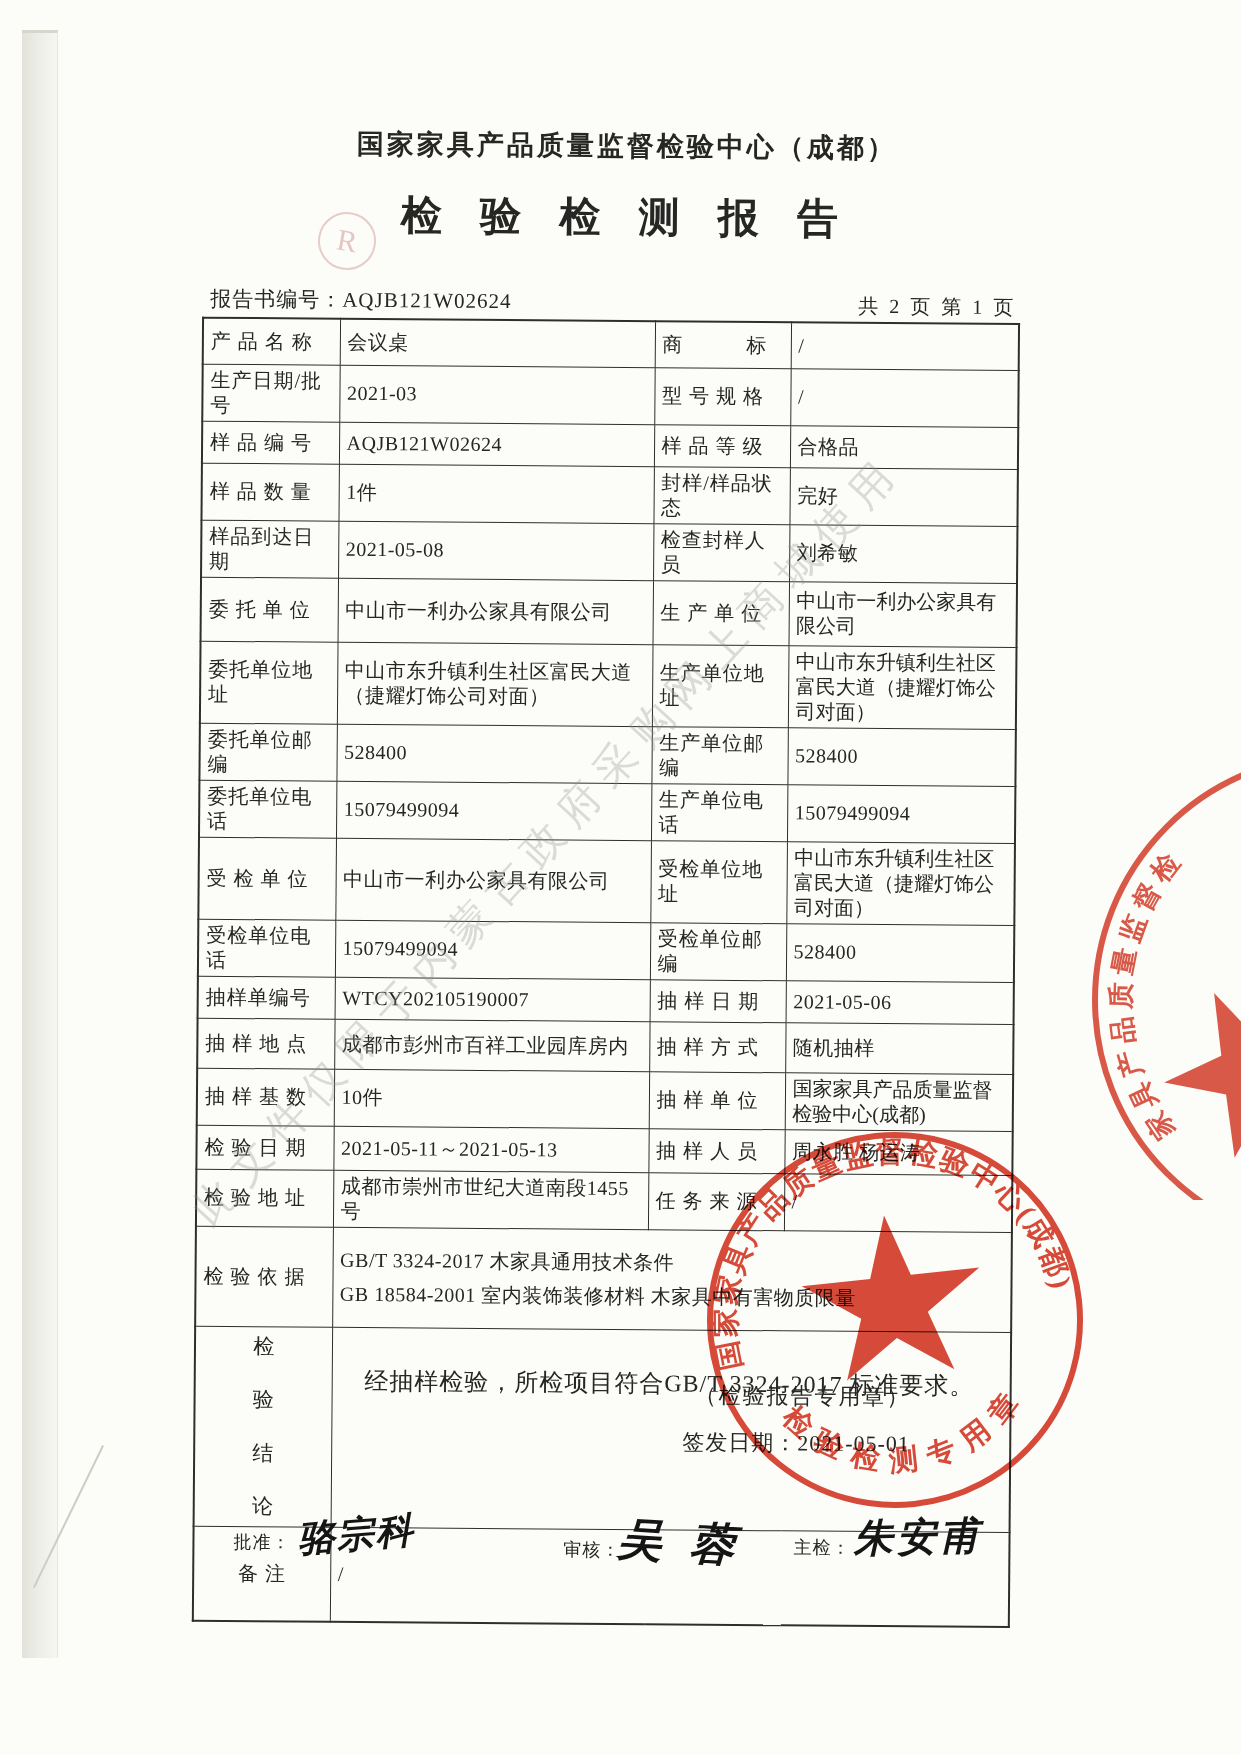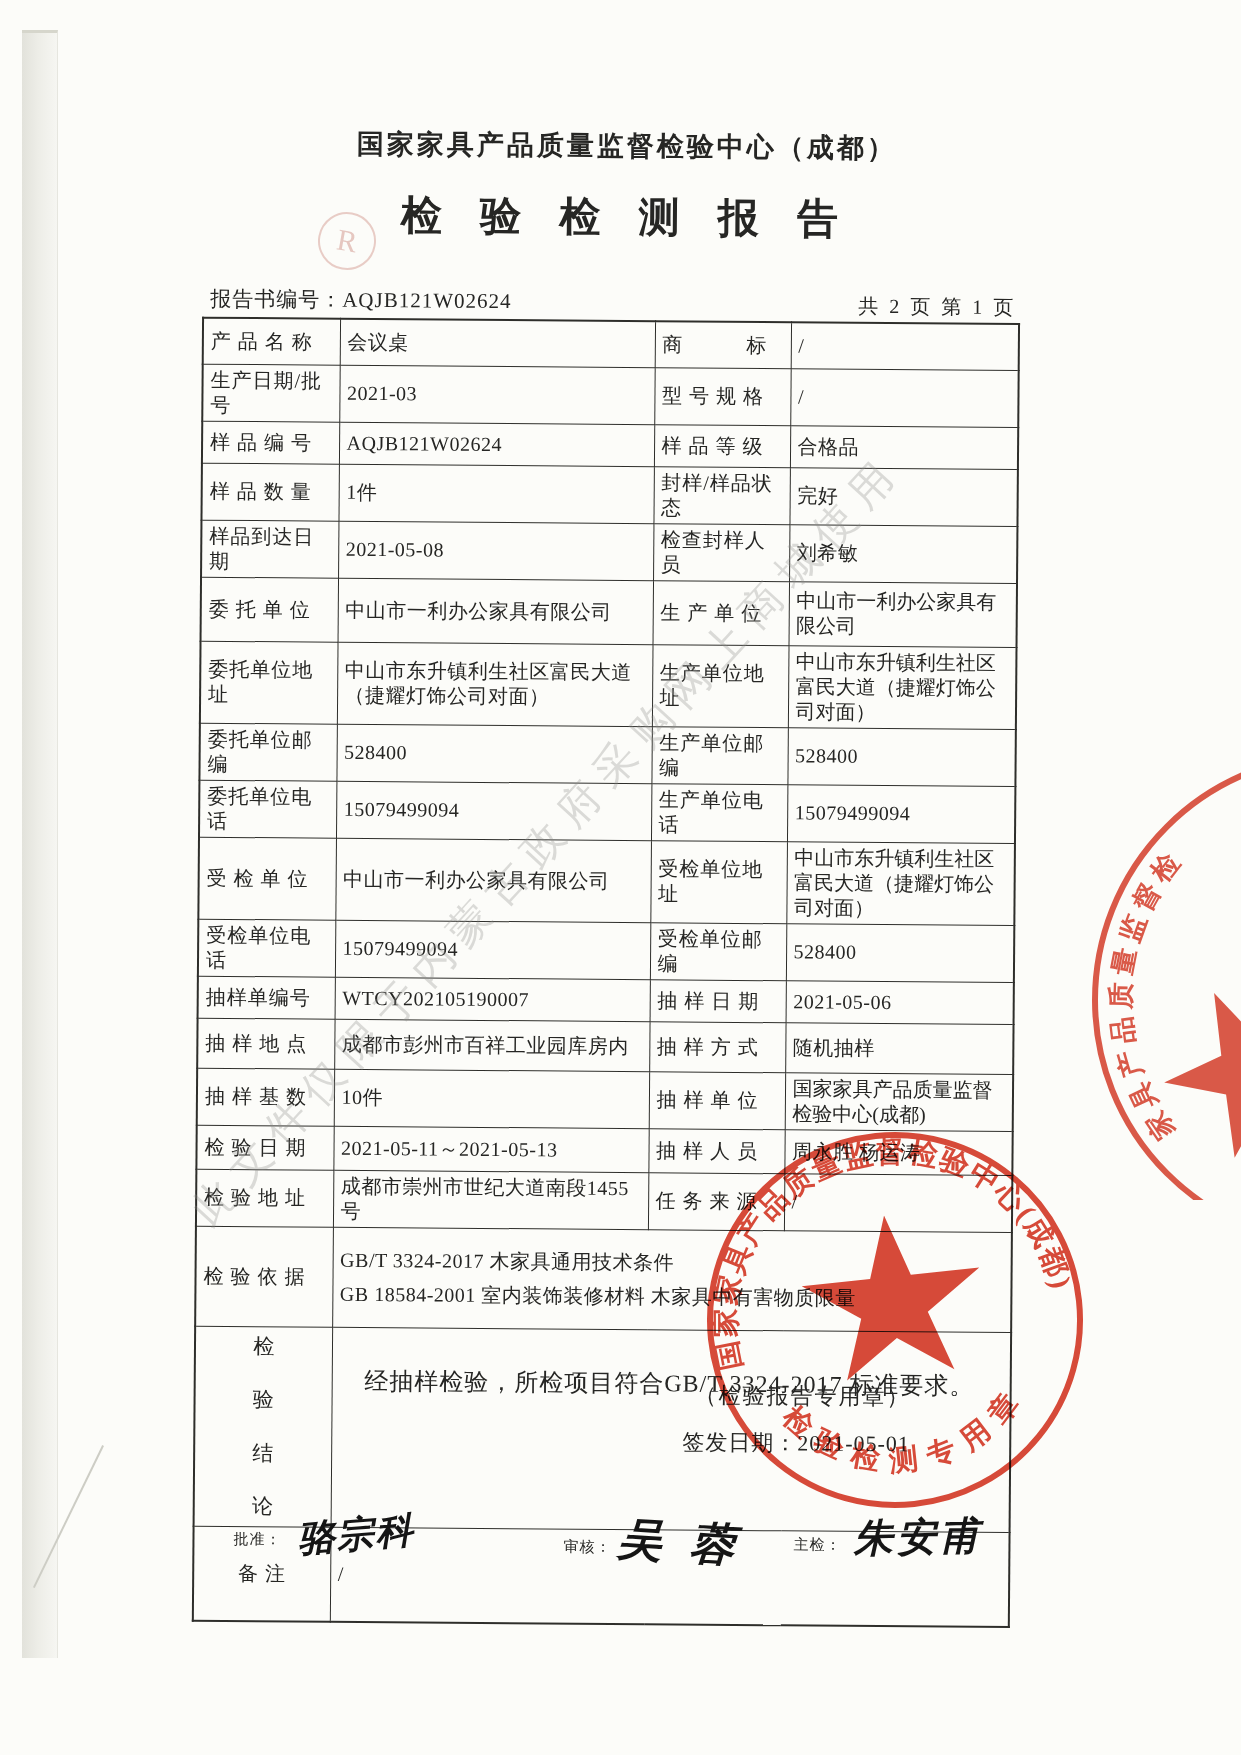--- a/index.html
+++ b/index.html
@@ -61,21 +61,21 @@
   td.val { letter-spacing:0.5px; }
   td.small { font-size:13.5px; line-height:1.45; letter-spacing:0; }
   .basis-lines div { line-height:1.7; }
   .concl-cell { position:relative; }
   .concl-text { position:absolute; left:32px; top:38px; font-size:24px; letter-spacing:1px; width:640px; }
   .vlabel { display:flex; flex-direction:column; align-items:center; justify-content:center; gap:27px; height:100%; font-size:21px; }
   
   .seal-note { position:absolute; left:698px; top:1380px; font-size:22px; letter-spacing:2px; z-index:3; }
   .issue-date { position:absolute; left:686px; top:1427px; font-size:22px; letter-spacing:1px; z-index:3; }
   
-  .sig-label { position:absolute; font-size:15px; letter-spacing:1px; }
+  .sig-label { position:absolute; font-size:18px; letter-spacing:1px; }
   .sig-name  { position:absolute; font-weight:700; font-style:italic; color:#151515; }
   .sig-approve-name { left:302px; top:1512px; font-size:37px; transform:rotate(-5deg); letter-spacing:2px; }
   .sig-review-name  { left:622px; top:1512px; font-size:45px; transform:rotate(3deg); letter-spacing:8px; }
   .sig-inspect-name { left:858px; top:1508px; font-size:39px; transform:rotate(-2deg); letter-spacing:4px; }
   
   .stamp-main {
     position:absolute; left:700px; top:1125px; width:390px; height:390px;
     z-index:5; opacity:0.87; mix-blend-mode:multiply; transform:rotate(-6deg);
   }
   .stamp-star {

